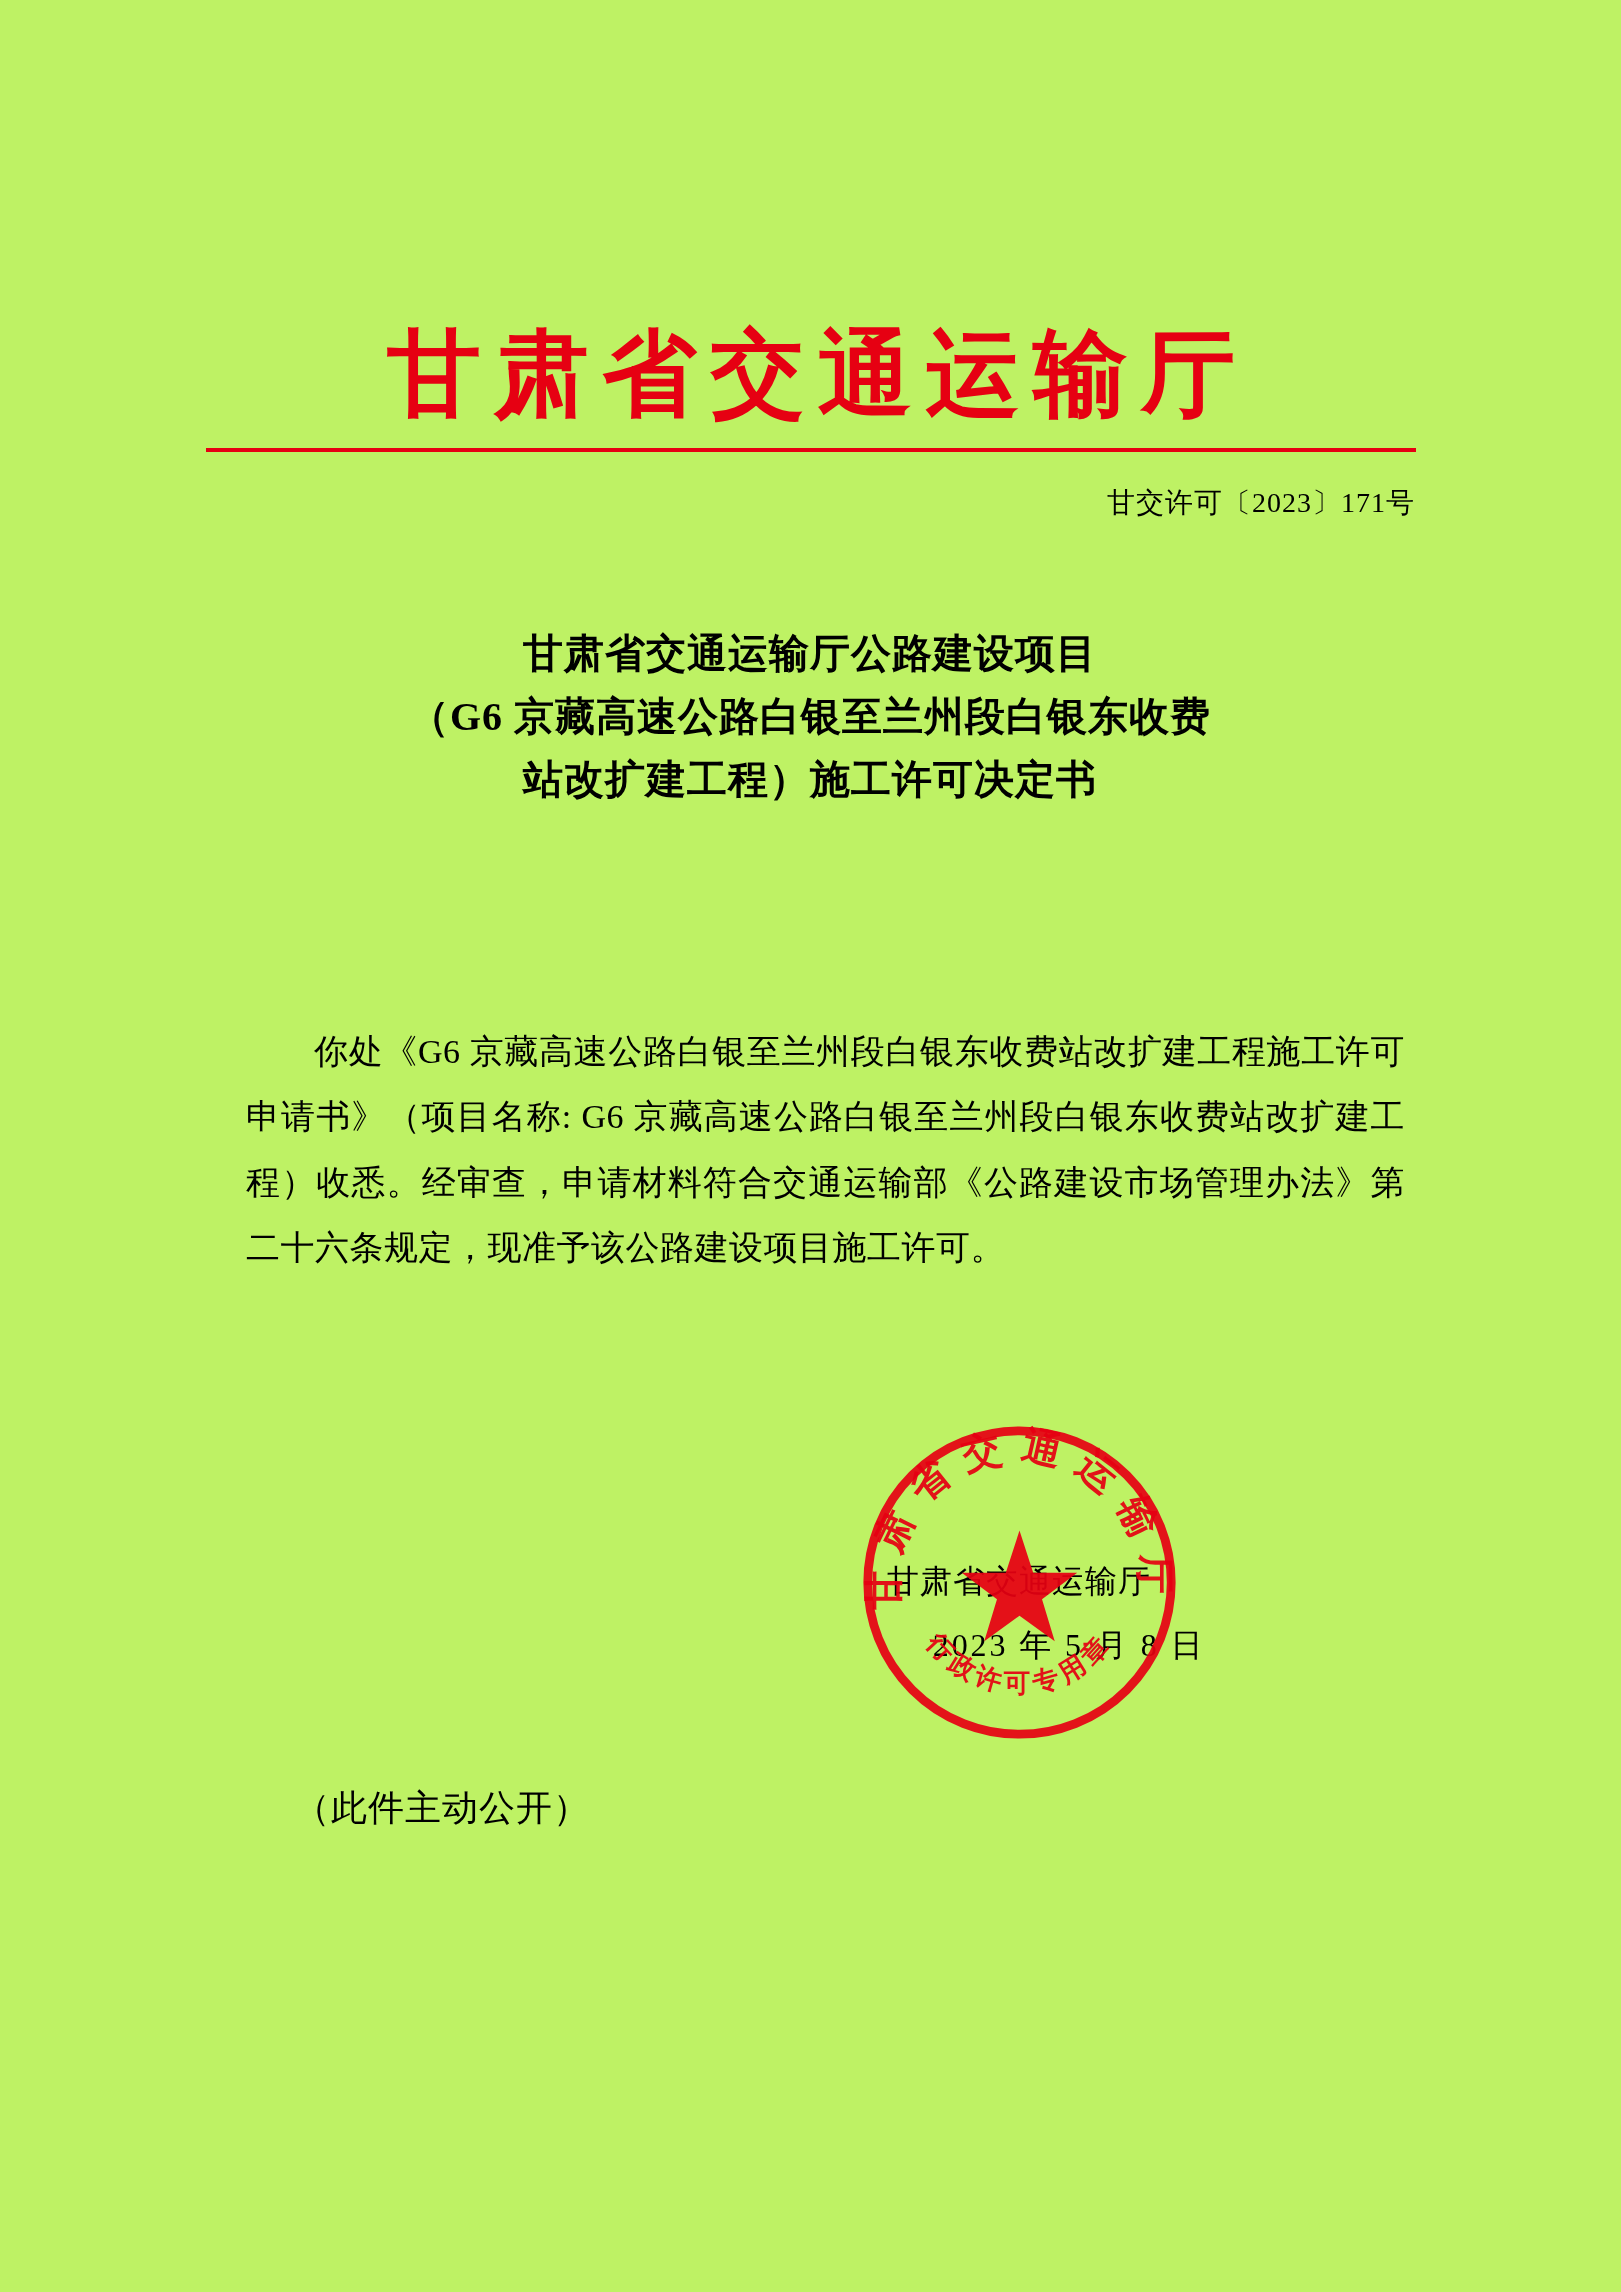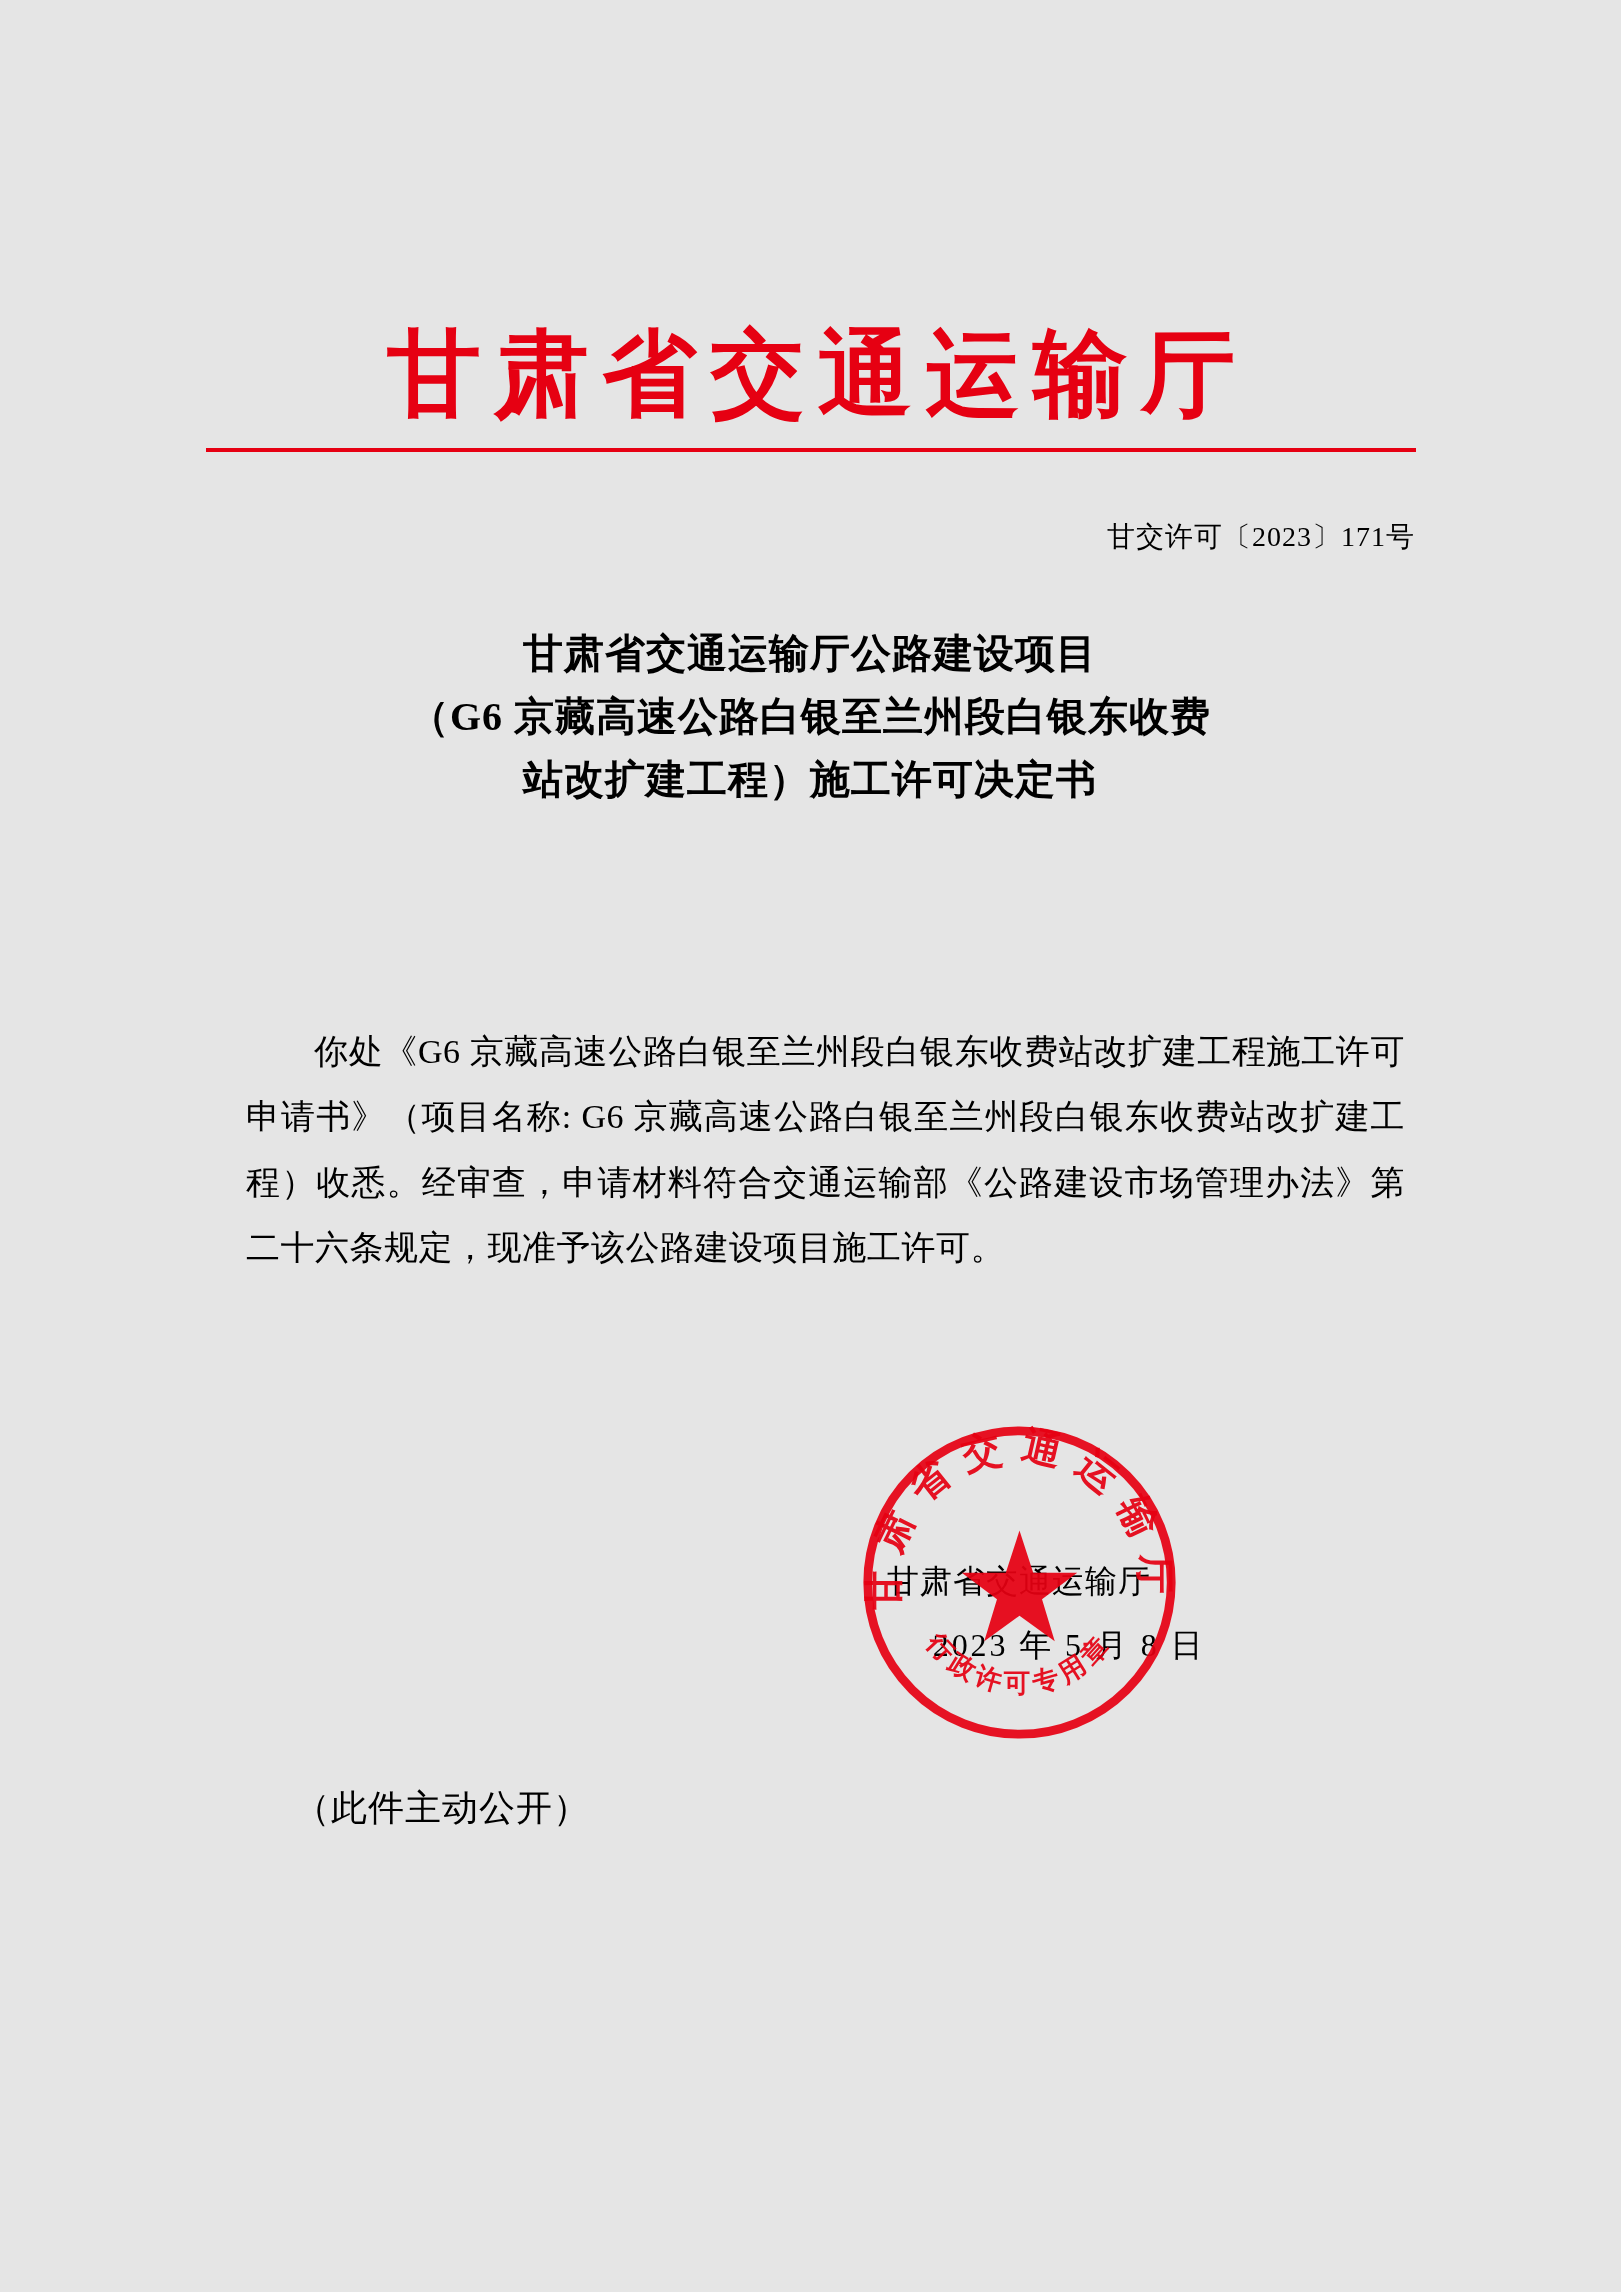--- a/index.html
+++ b/index.html
@@ -10,21 +10,21 @@
   }
   body {
     font-family: "Liberation Serif", "DejaVu Serif", serif;
     color: #000;
   }
   .page {
     position: relative;
     width: 1621px;
     height: 2293px;
     margin: 0 auto;
-    background: #e5e5e5;
+    background: #bef264;
     overflow: hidden;
   }
 
   
   .doc-header {
     position: absolute;
     left: 206px;
     top: 323px;
     width: 1210px;
     text-align: center;
@@ -42,21 +42,21 @@
   .red-rule {
     margin-top: 21.6px;
     height: 3.9px;
     background: #e60012;
     width: 100%;
   }
 
   .doc-number {
     position: absolute;
     right: 206px;
-    top: 518px;
+    top: 484px;
     font-size: 28px;
     letter-spacing: 1px;
     color: #000;
     font-family: "Liberation Serif", "DejaVu Serif", serif;
   }
 
   
   .doc-title {
     position: absolute;
     left: 225px;

